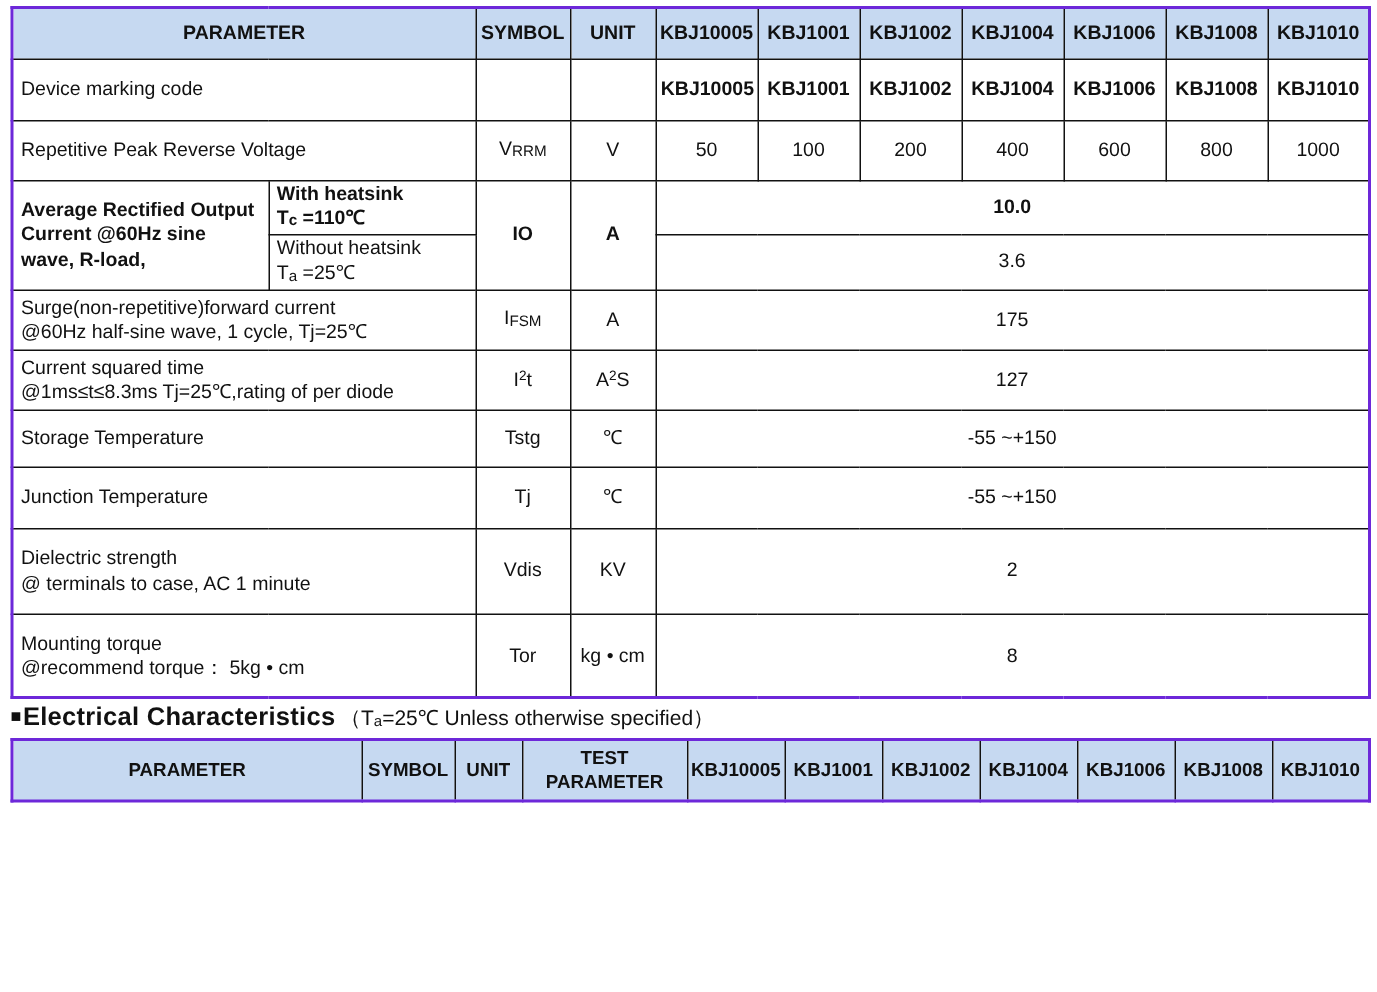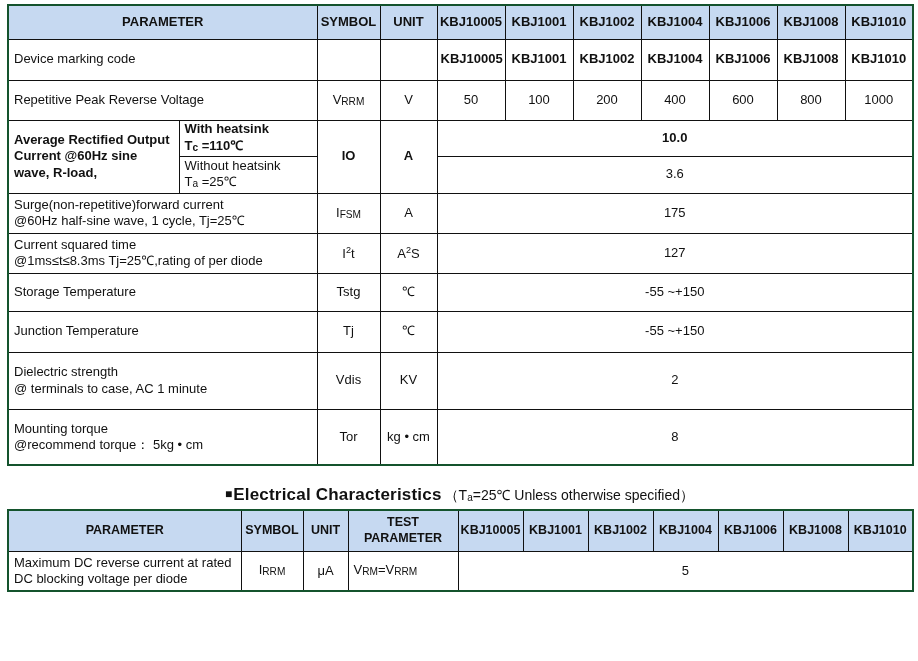--- a/index.html
+++ b/index.html
@@ -14,21 +14,21 @@
   .sec-title { margin:2px 0 4px 0; white-space:nowrap; }
   .sec-title .bullet { font-size:12px; vertical-align:2px; margin-right:1px; }
   .sec-title .sec-name { font-size:17px; font-weight:bold; letter-spacing:0.2px; }
   .sec-title .cond { font-size:14px; font-weight:normal; margin-left:3px; }
   .sec-title .cond .sb { font-size:10px; }
 
   table {
     border-collapse:collapse;
     table-layout:fixed;
     width:905px;
-    border:2px solid #14532d;
+    border:2px solid #6d28d9;
   }
   .t2 { margin-top:2px; }
   th, td {
     border:1px solid #111;
     font-size:13px;
     padding:0 3px;
     overflow:hidden;
     vertical-align:middle;
     line-height:1.25;
   }
@@ -48,21 +48,21 @@
 
   tr.h34 { height:34px; }
   tr.h36 { height:36px;font-weight:bold; }
   tr.h37 { height:37px; }
   tr.h38 { height:38px; }
   tr.h40 { height:40px; }
   tr.h41 { height:41px; }
   tr.h57 { height:57px; }
   tr.h58 { height:56px; }
 
-  .title-gap { margin-top:19px;text-align:center; }
+  .title-gap { margin-top:2px; }
 </style>
 </head>
 <body>
 
 <div class="page">
 
 
   <table class="t1">
     <colgroup>
       <col style="width:171px">
@@ -218,23 +218,16 @@
       <th>KBJ10005</th>
       <th>KBJ1001</th>
       <th>KBJ1002</th>
       <th>KBJ1004</th>
       <th>KBJ1006</th>
       <th>KBJ1008</th>
       <th>KBJ1010</th>
     </tr>
 
 
-    <tr class="h40">
-      <td class="param">Maximum DC reverse current at rated DC blocking voltage per diode</td>
-      <td class="c"><span>I</span><span class="sb">RRM</span></td>
-      <td class="c">μA</td>
-      <td class="param"><span>V</span><span class="sb">RM</span><span>=V</span><span class="sb">RRM</span></td>
-      <td colspan="7" class="c">5</td>
-    </tr>
   </tbody>
     </table>
 
 </div>
 
 </body></html>

